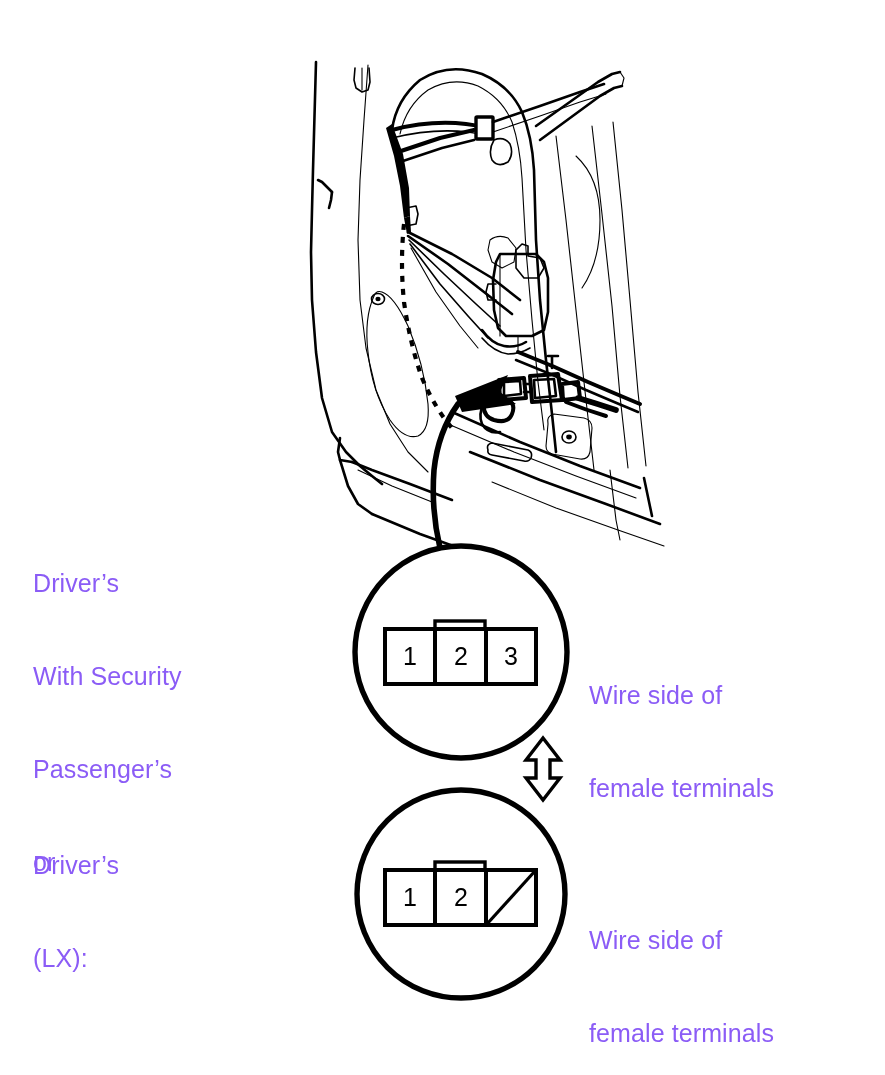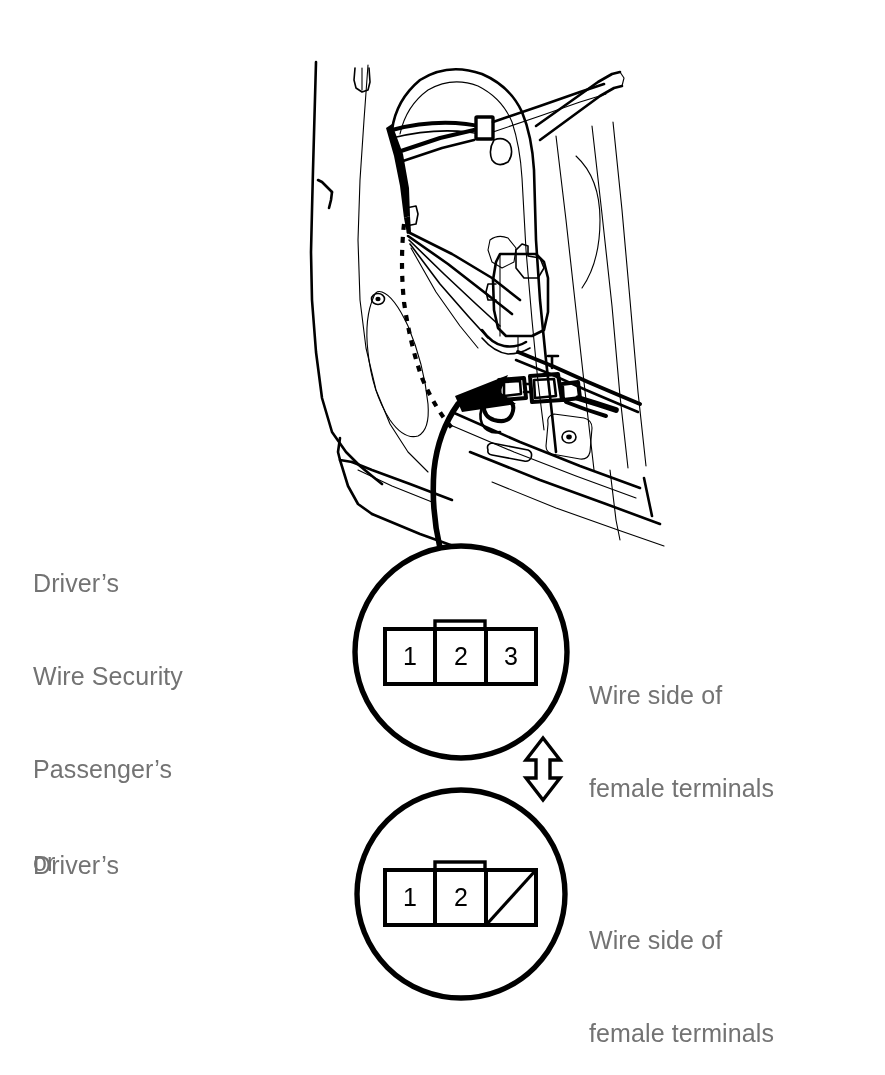--- a/index.html
+++ b/index.html
@@ -27,21 +27,21 @@
   }
 
   
   .caption {
     position: absolute;
     font-family: "Liberation Sans", sans-serif;
     font-size: 25px;
     line-height: 31px;
     font-weight: 400;
     letter-spacing: 0.1px;
-    color: #737373;
+    color: #8b5cf6;
     white-space: pre;
   }
 
   #label-driver-security {
     left: 33px;
     top: 506px;
   }
 
   #label-driver-no-security {
     left: 33px;
@@ -263,27 +263,28 @@
       <line class="conn-slash" x1="487" y1="924" x2="535" y2="871"></line>
 
       <text class="pin-num" x="410" y="906">1</text>
       <text class="pin-num" x="461" y="906">2</text>
     </g>
 
   </svg>
 
   <div class="caption" id="label-driver-security">
     <span class="line">Driver’s</span>
-    <span class="line">Wire Security</span>
+    <span class="line">With Security</span>
     <span class="line">Passenger’s</span>
     <span class="line">or</span>
   </div>
 
   <div class="caption" id="label-driver-no-security">
     <span class="line">Driver’s</span>
+    <span class="line">(LX):</span>
   </div>
 
   <div class="caption" id="label-wire-side-top">
     <span class="line">Wire side of</span>
     <span class="line">female terminals</span>
   </div>
 
   <div class="caption" id="label-wire-side-bottom">
     <span class="line">Wire side of</span>
     <span class="line">female terminals</span>

